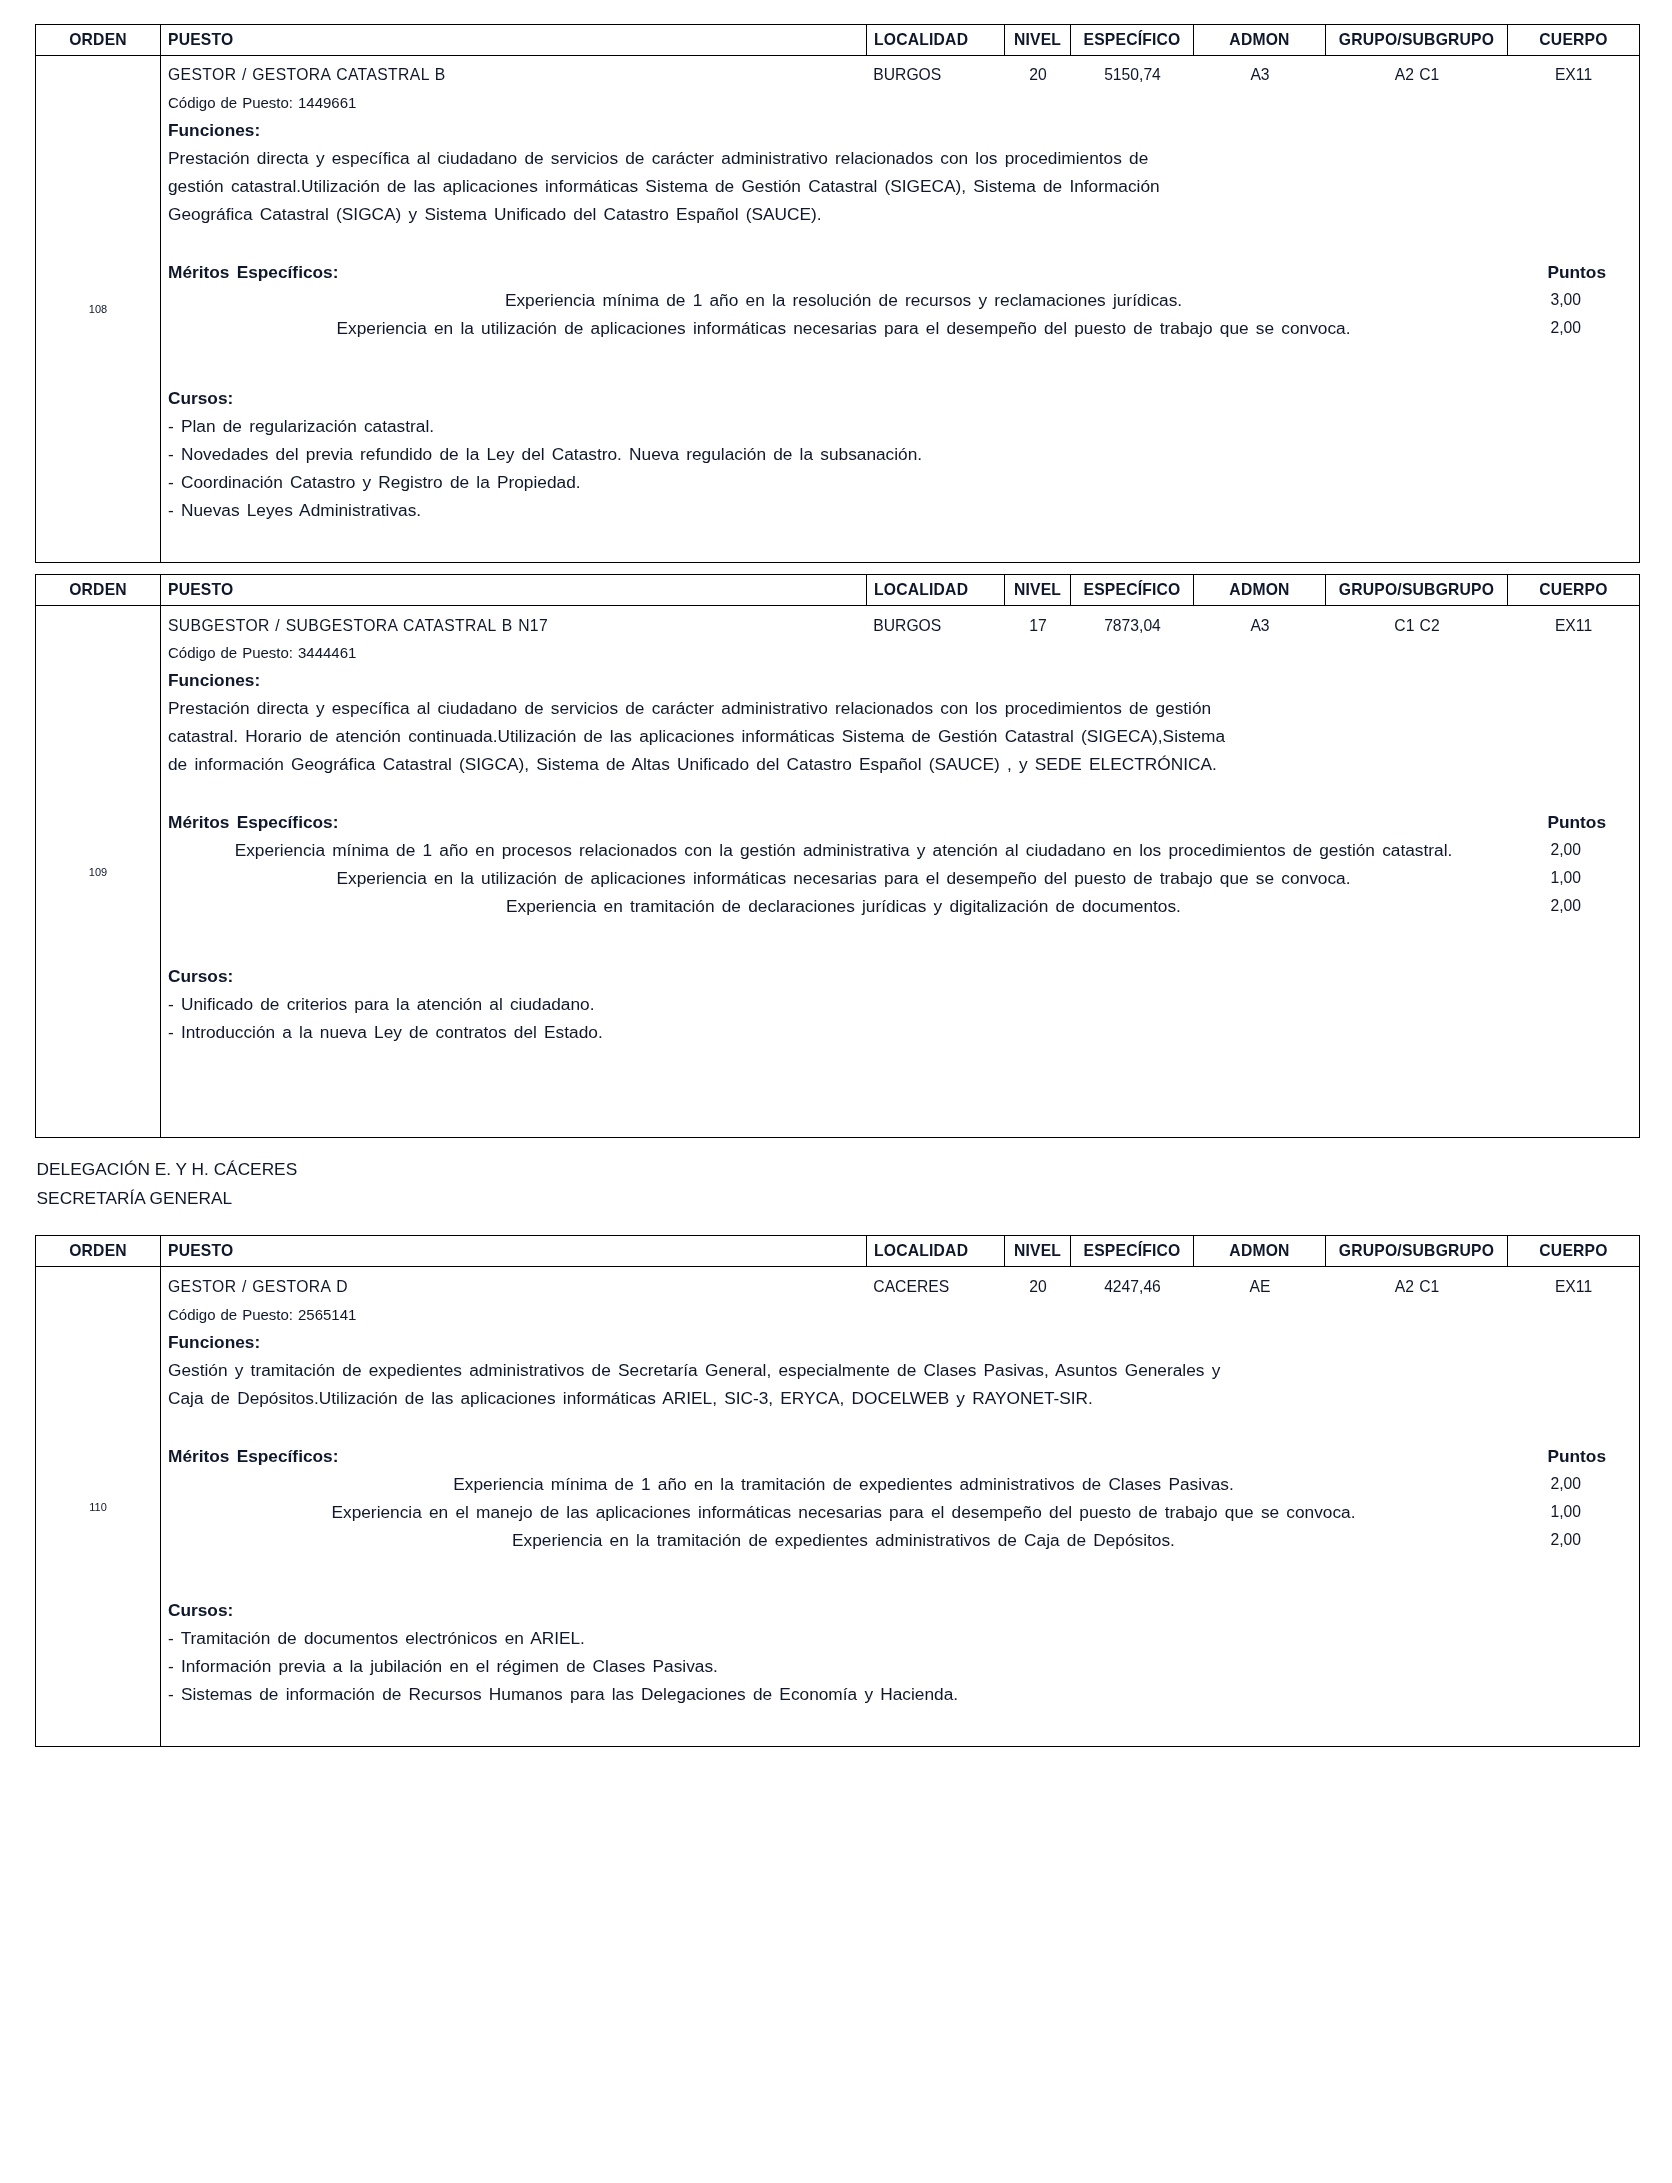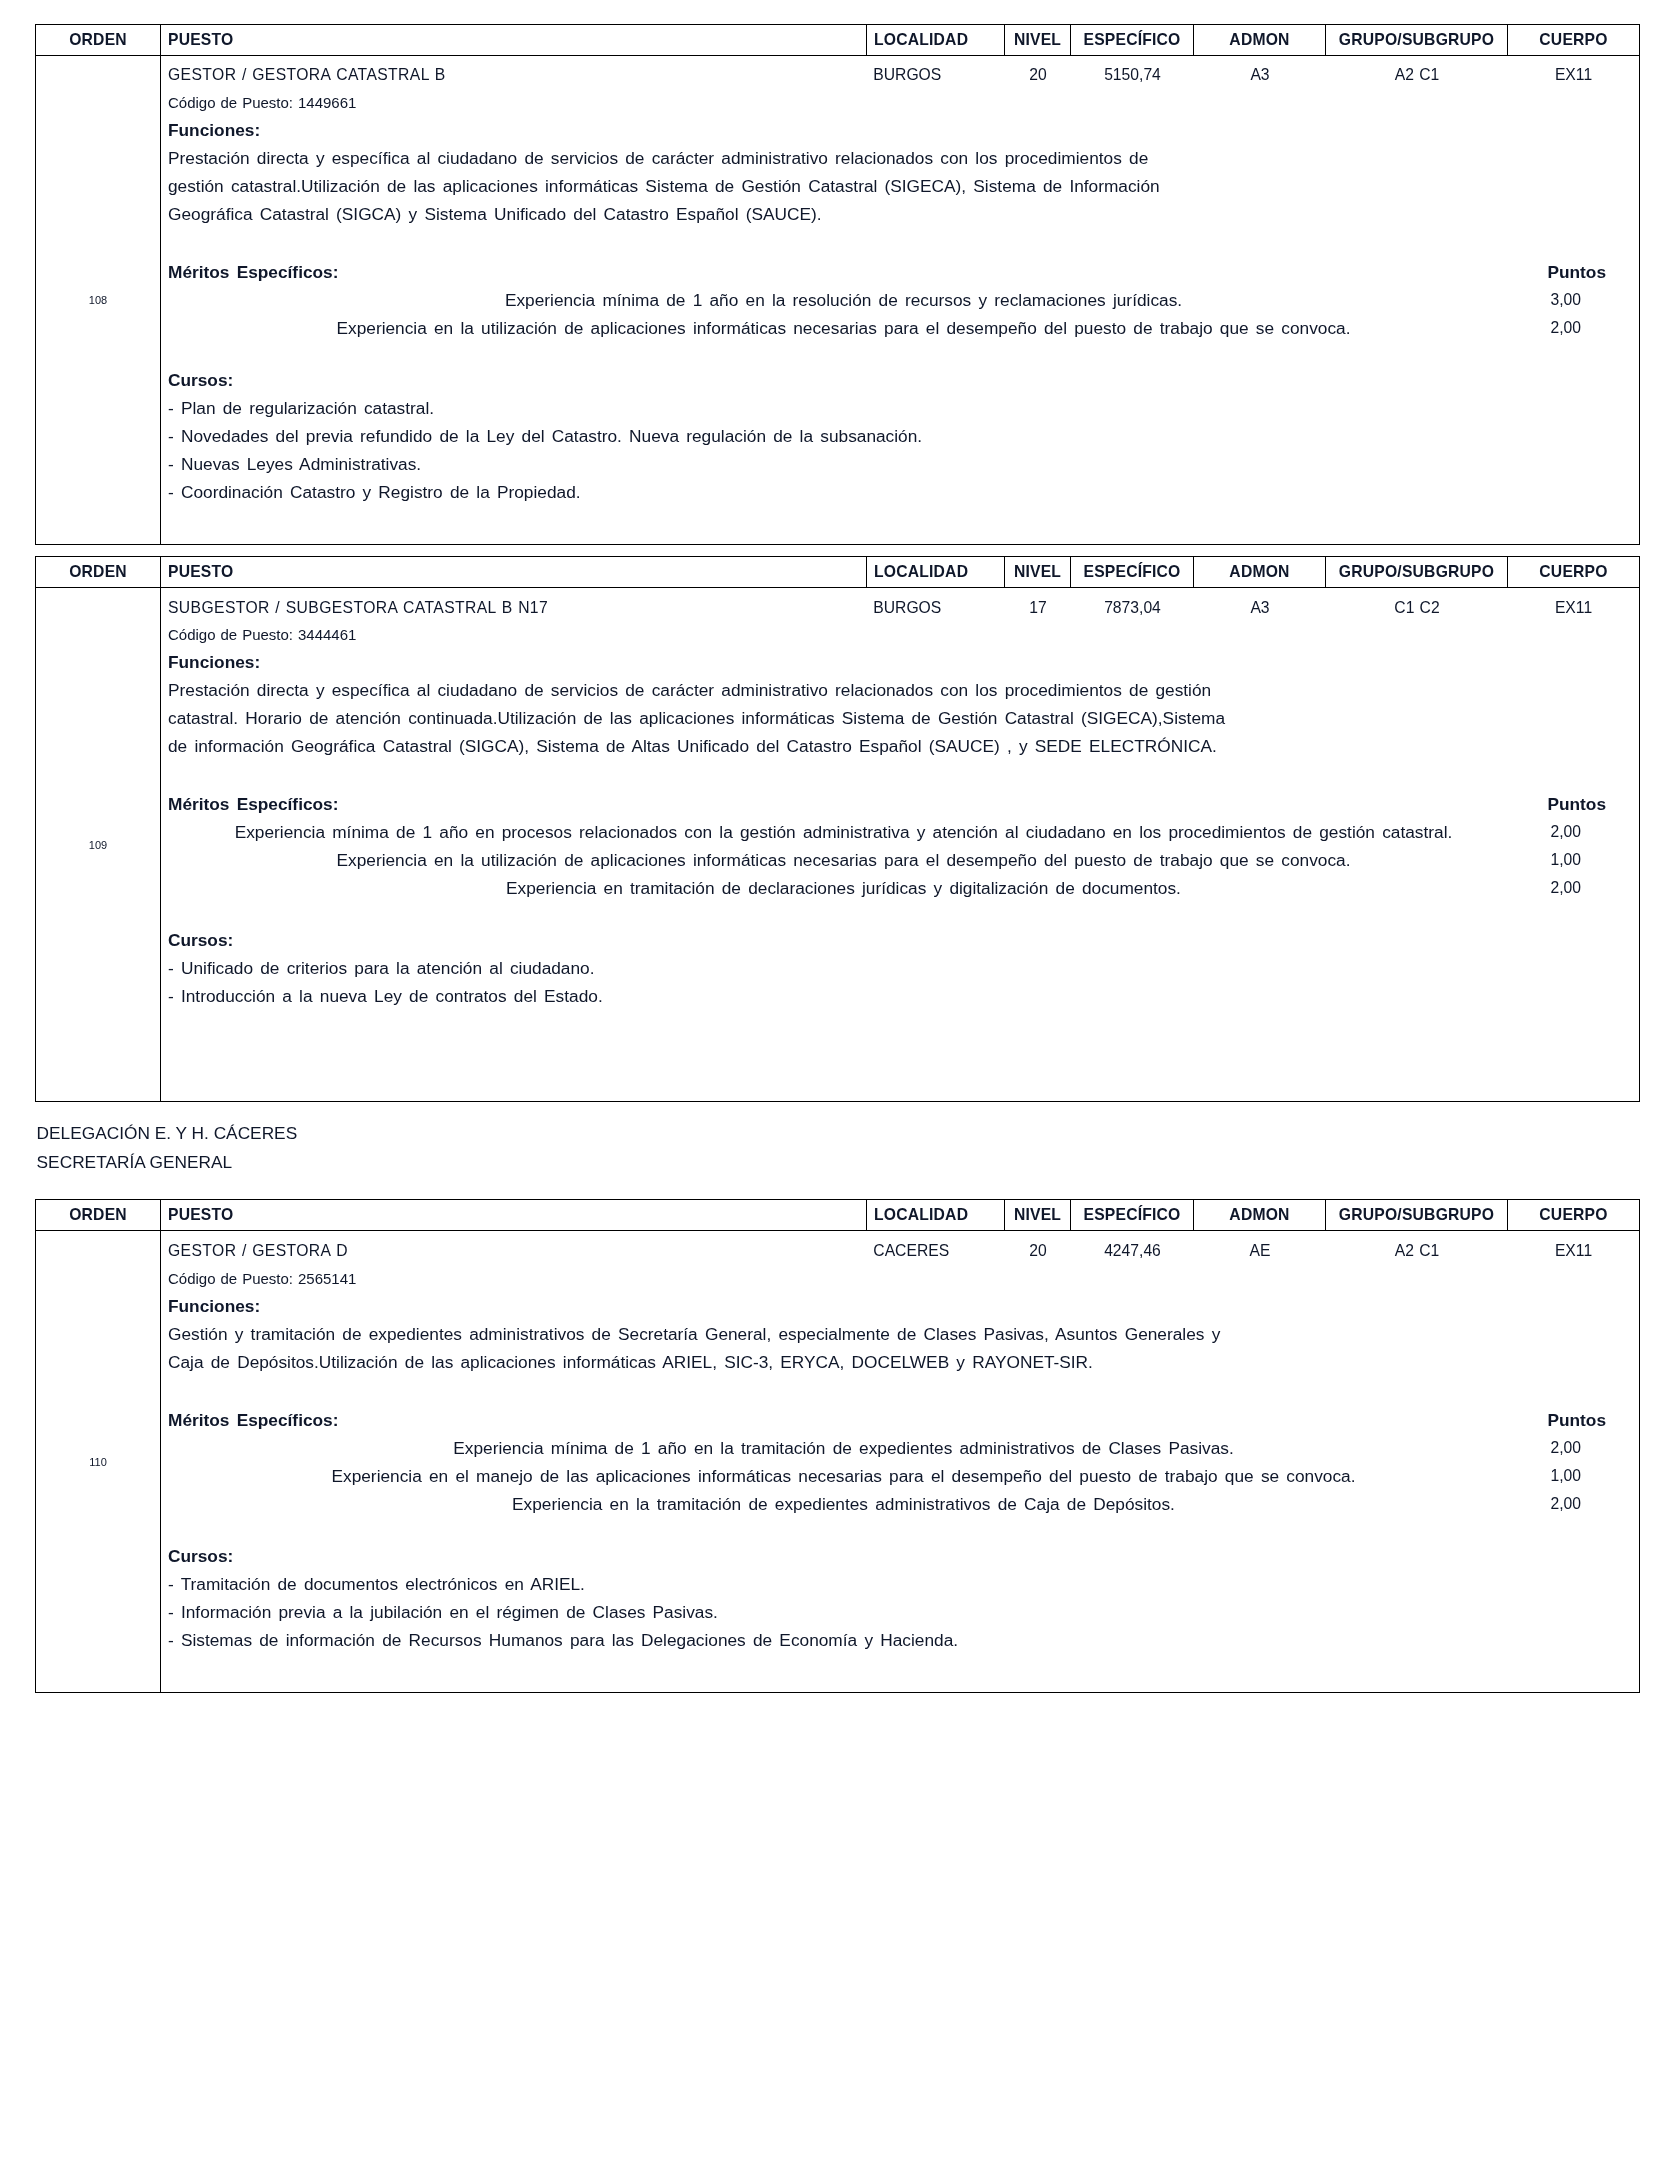--- a/index.html
+++ b/index.html
@@ -61,21 +61,21 @@
   .v-localidad { padding-left: 6.3px; }
   .v-center { text-align: center; }
   .codigo { font-size: 15px; padding-left: 7px; height: 27px; display: flex; align-items: center; word-spacing: 0.8px; }
   .lbl { font-weight: bold; padding-left: 7px; line-height: 28px; }
   .pline, .course { padding-left: 7px; line-height: 28px; }
   .meritos-header { display: flex; justify-content: space-between; margin-top: 30px; line-height: 28px; }
   .puntos { font-weight: bold; padding-right: 33px; }
   .merit { display: flex; align-items: flex-end; }
   .m-text { flex: 1 1 auto; padding-left: 7px; line-height: 28px; text-align: center; }
   .m-pts { flex: 0 0 120px; text-align: right; padding-right: 58px; line-height: 28px; font-size: 15.7px; }
-  .cursos-lbl { margin-top: 24px; }
+  .cursos-lbl { margin-top: 42px; }
   .section-header { font-size: 17.3px; line-height: 29px; margin: 17.3px 0 22px 1.6px; }
 </style>
 </head>
 <body>
 
 <div class="page">
 
   <section class="block">
     <div class="thead">
       <div class="th">ORDEN</div>
@@ -115,22 +115,22 @@
           <div class="m-pts">3,00</div>
         </div>
         <div class="merit">
           <div class="m-text">Experiencia en la utilización de aplicaciones informáticas necesarias para el desempeño del puesto de trabajo que se convoca.</div>
           <div class="m-pts">2,00</div>
         </div>
         <div class="lbl cursos-lbl">Cursos:</div>
         <div>
           <div class="course">- Plan de regularización catastral.</div>
           <div class="course">- Novedades del previa refundido de la Ley del Catastro. Nueva regulación de la subsanación.</div>
+          <div class="course">- Coordinación Catastro y Registro de la Propiedad.</div>
           <div class="course">- Nuevas Leyes Administrativas.</div>
-          <div class="course">- Coordinación Catastro y Registro de la Propiedad.</div>
         </div>
       </div>
     </div>
   </section>
 
   <section class="block pb-lg">
     <div class="thead">
       <div class="th">ORDEN</div>
       <div class="th left">PUESTO</div>
       <div class="th left">LOCALIDAD</div>

